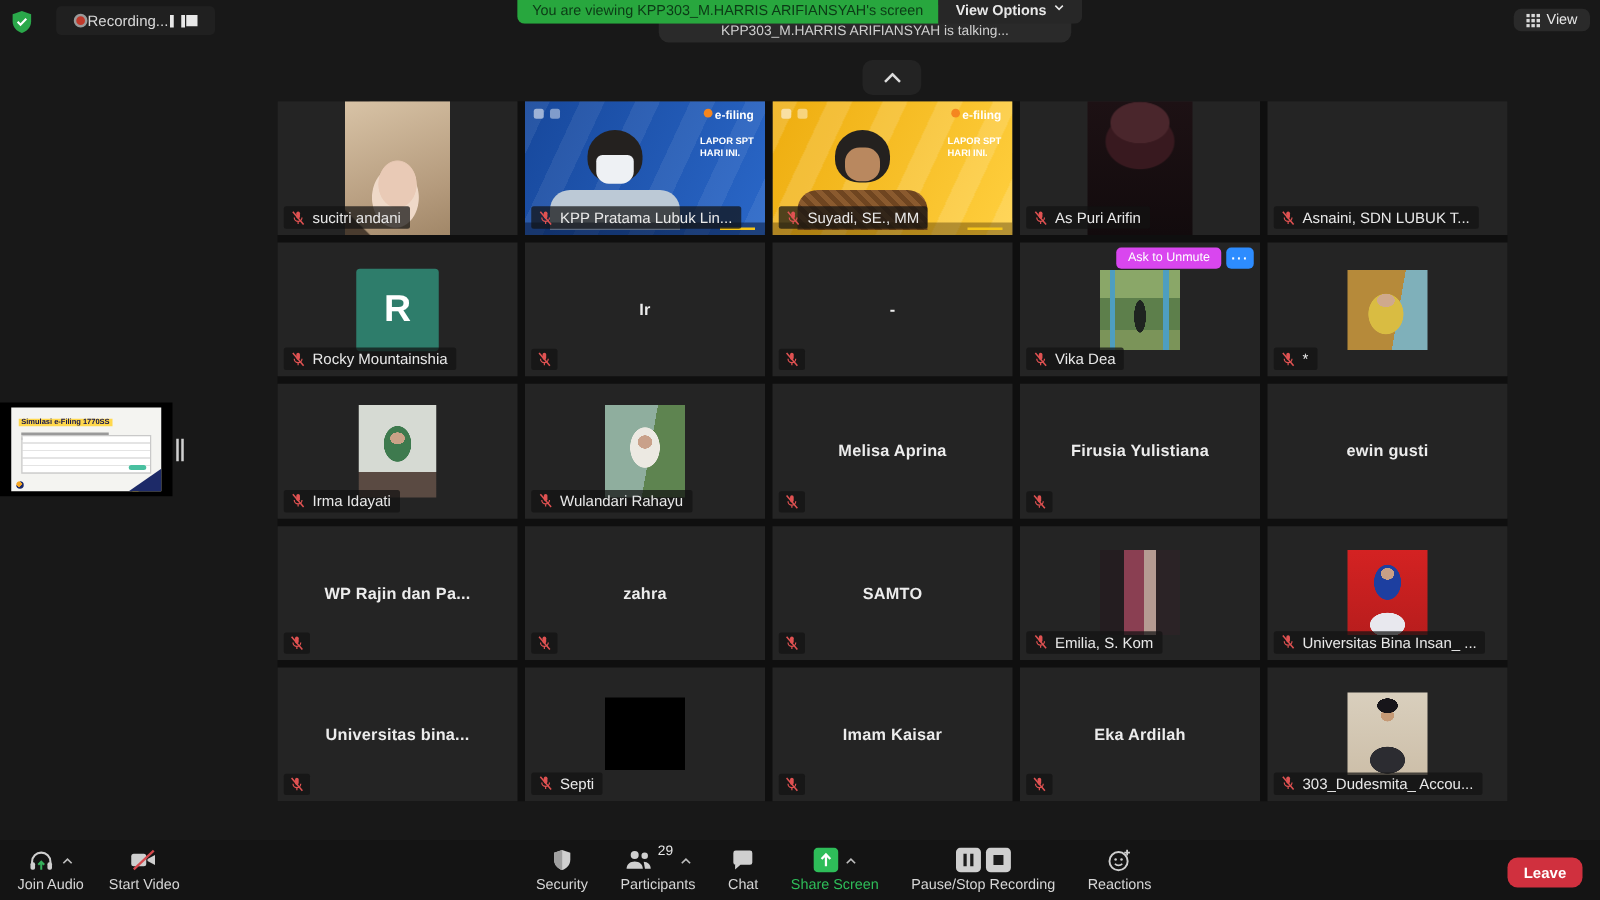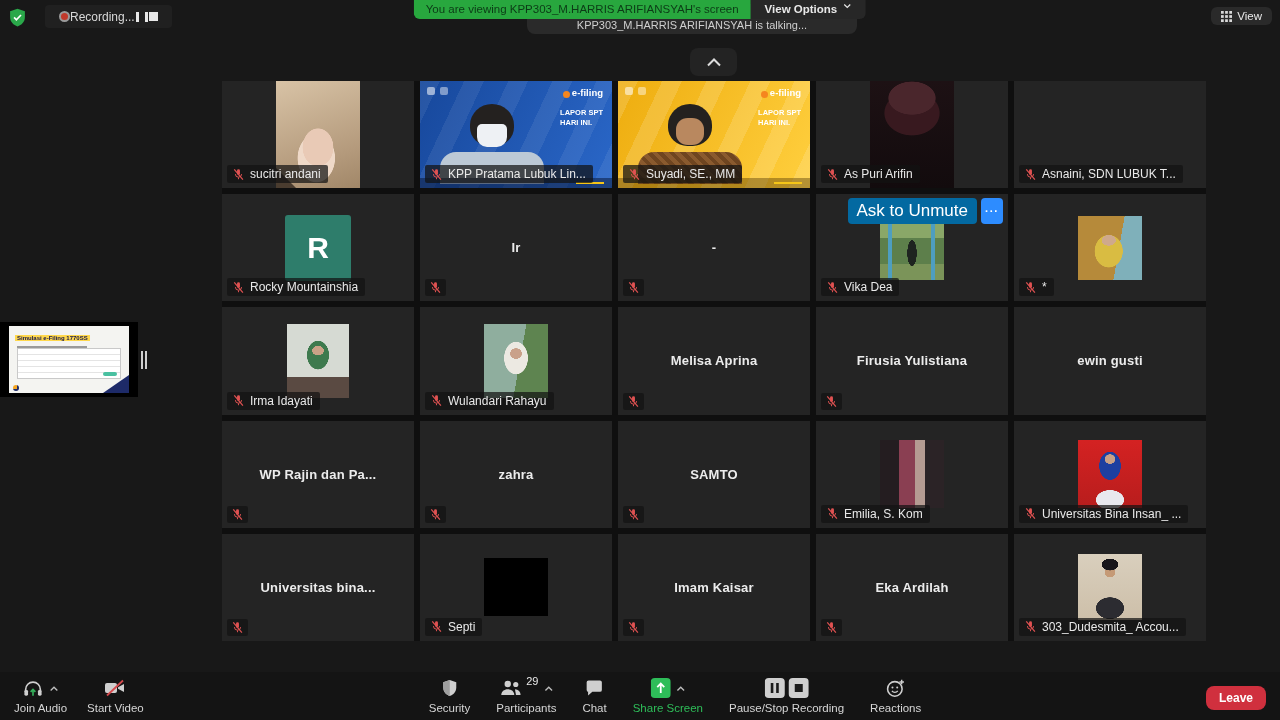--- a/index.html
+++ b/index.html
@@ -50,21 +50,21 @@
     grid-template-columns:repeat(5,1fr);grid-template-rows:repeat(5,1fr);gap:6px;background:#0f0f0f;}
   .tile{position:relative;background:#242424;overflow:hidden;display:flex;align-items:center;
     justify-content:center;}
   .center-name{position:absolute;inset:0;display:flex;align-items:center;justify-content:center;
     color:#ececec;font-size:13px;font-weight:bold;letter-spacing:.2px;}
   .chip{position:absolute;left:5px;bottom:5px;display:flex;align-items:center;gap:5px;
     background:rgba(18,18,18,.72);padding:2px 7px 2px 5px;border-radius:2px;color:#e9e9e9;
     font-size:12px;white-space:nowrap;max-width:92%;overflow:hidden;}
   .chip.mic-only{padding:2px 4px;}
   .unmute-row{position:absolute;top:4px;right:5px;display:flex;gap:4px;z-index:2;}
-  .unmute-btn{background:#0369a1;color:#fff;border:none;font-size:17px;padding:3px 9px;
+  .unmute-btn{background:#d946ef;color:#fff;border:none;font-size:10px;padding:3px 9px;
     border-radius:4px;cursor:pointer;font-family:inherit;}
   .more-btn{background:#2d8cff;color:#fff;border:none;width:22px;border-radius:4px;cursor:pointer;
     font-size:11px;font-weight:bold;letter-spacing:1px;padding:0;}
   
   .tile-visual{position:relative;flex:none;}
   .v-sucitri{width:84px;height:100%;background:
     radial-gradient(26px 32px at 50% 62%,#e9cab6 58%,transparent 60%),
     radial-gradient(34px 44px at 48% 72%,#efd9c8 54%,transparent 56%),
     linear-gradient(45deg,#4a3c2f 10%,transparent 11%),
     linear-gradient(160deg,#d8c3a6,#b49a7c 70%,#a18768);}
@@ -73,21 +73,21 @@
     radial-gradient(52px 42px at 50% 30%,#38191f 52%,transparent 54%),
     linear-gradient(#1d1114,#120b0d);}
   .v-full{position:absolute;inset:0;width:100%;height:100%;}
   .v-kpp{background:repeating-linear-gradient(115deg,rgba(255,255,255,.07) 0 18px,transparent 18px 40px),
     linear-gradient(115deg,#17489c,#2a67c8);}
   .v-suyadi{background:repeating-linear-gradient(115deg,rgba(255,255,255,.14) 0 18px,transparent 18px 40px),
     linear-gradient(115deg,#eead0f,#ffcf3e);}
   .vb-djp{position:absolute;top:6px;left:7px;width:8px;height:8px;background:rgba(255,255,255,.55);
     border-radius:2px;box-shadow:13px 0 0 rgba(255,255,255,.45);}
   .vb-brand{position:absolute;top:6px;right:9px;color:#fff;font-weight:bold;font-size:9.5px;
-    display:flex;align-items:flex-end;gap:2px;}
+    display:flex;align-items:flex-start;gap:2px;}
   .vb-dot{width:7px;height:7px;border-radius:50%;background:#f5861f;display:inline-block;}
   .vb-lines{position:absolute;top:27px;right:9px;text-align:left;color:#fff;font-weight:bold;
     font-size:7.5px;line-height:1.3;}
   .vb-person{position:absolute;bottom:12px;left:14px;width:120px;height:72px;}
   .vb-head{position:absolute;left:36px;top:0;width:44px;height:42px;background:#24211f;
     border-radius:50% 50% 44% 44%;}
   .vb-mask{position:absolute;left:43px;top:20px;width:30px;height:23px;background:#eef1f4;
     border-radius:5px 5px 10px 10px;}
   .vb-face{position:absolute;left:44px;top:14px;width:28px;height:27px;background:#b9885f;
     border-radius:42%;}

